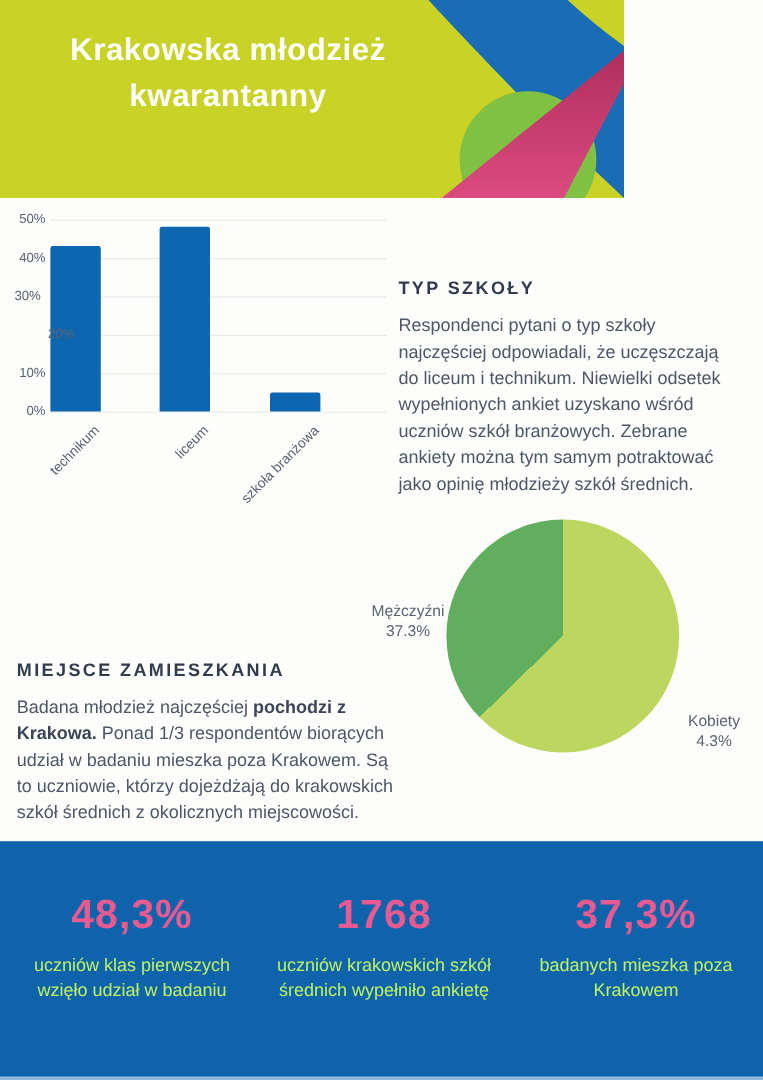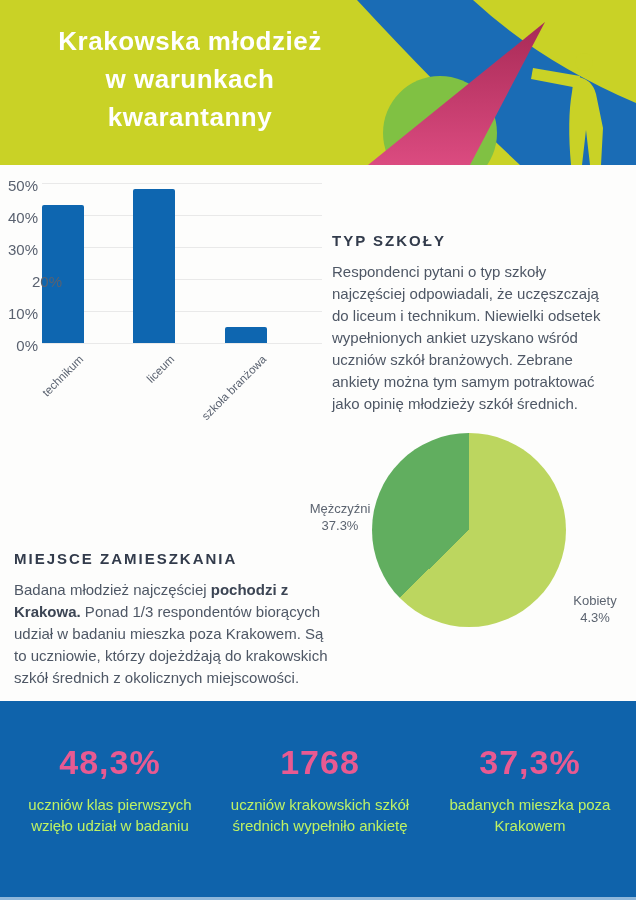--- a/index.html
+++ b/index.html
@@ -1,29 +1,29 @@
 <!DOCTYPE html>
 <html><head>
 <meta charset="utf-8">
 <style>
   html,body{margin:0;padding:0;}
   body{font-family:"Liberation Sans",sans-serif;background:#ffffff;}
   .page{position:relative;width:636px;height:900px;overflow:hidden;background:#fdfdfc;}
 
   
-  .header{position:absolute;left:0;top:0;width:636px;height:165px;background:#c9d226;overflow:hidden;}
+  .header{position:absolute;left:0;top:0;width:520px;height:165px;background:#c9d226;overflow:hidden;}
   .header svg{position:absolute;left:0;top:0;}
   .title{position:absolute;left:0;top:22px;width:380px;text-align:center;
          color:#ffffff;font-size:26px;font-weight:bold;line-height:38px;letter-spacing:.5px;}
 
   
   .chart-wrap{position:absolute;left:8px;top:175px;width:330px;height:240px;}
   .plot{position:absolute;left:34px;top:8px;width:280px;height:160px;}
   .gridline{position:absolute;left:0;width:100%;height:1px;background:#e9e9e9;}
-  .ytick{position:absolute;left:0;width:30px;text-align:right;font-size:15px;color:#5a6270;}
+  .ytick{position:absolute;left:0;width:30px;text-align:right;font-size:11px;color:#5a6270;}
   .bar{position:absolute;bottom:0;width:42px;background:#0e66b0;border-radius:2px 2px 0 0;}
   .xlabel{position:absolute;width:130px;text-align:right;font-size:11.5px;color:#5a6270;
           transform:rotate(-45deg);transform-origin:100% 0;}
 
   
   .section{position:absolute;}
   .section h2{margin:0 0 12px 0;font-size:15px;font-weight:bold;letter-spacing:2px;color:#323b4b;}
   .section p{margin:0;font-size:15px;line-height:22px;color:#4e5765;}
   .sec-typ{left:332px;top:232px;width:284px;}
   .sec-plec{left:14px;top:406px;width:320px;}
@@ -61,21 +61,20 @@
       <circle cx="440" cy="133" r="57" fill="#80c143"></circle>
       <path d="M 545,22 L 470,165 L 368,165 Z" fill="url(#beamGrad)"></path>
       <g fill="#c9d226">
         <circle cx="584" cy="62" r="9"></circle>
         <path d="M 533,68 L 580,76 L 578,88 L 531,79 Z"></path>
         <path d="M 574,76 Q 592,78 596,94 L 603,128 L 601,165 L 590,165 L 586,130 L 582,165 L 571,165 Q 567,120 572,92 Z"></path>
       </g>
     </svg>
     <div class="title">
       <div>Krakowska młodzież</div>
-      <div>w warunkach</div>
       <div>kwarantanny</div>
     </div>
   </div>
 
   <div class="chart-wrap">
     <div class="plot" id="bar-plot">
         <div class="gridline" style="top: 160px;"></div>
         <div class="gridline" style="top: 128px;"></div>
         <div class="gridline" style="top: 96px;"></div>
         <div class="gridline" style="top: 64px;"></div>

